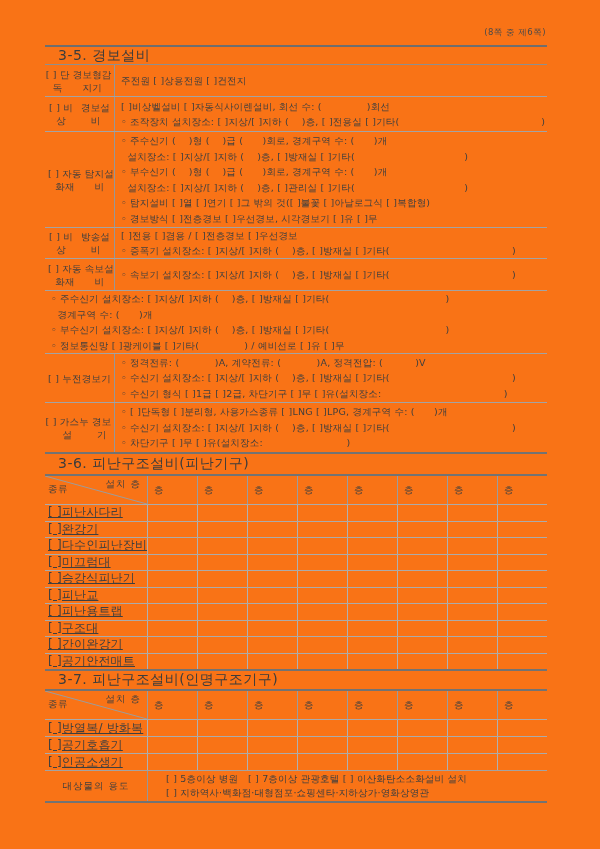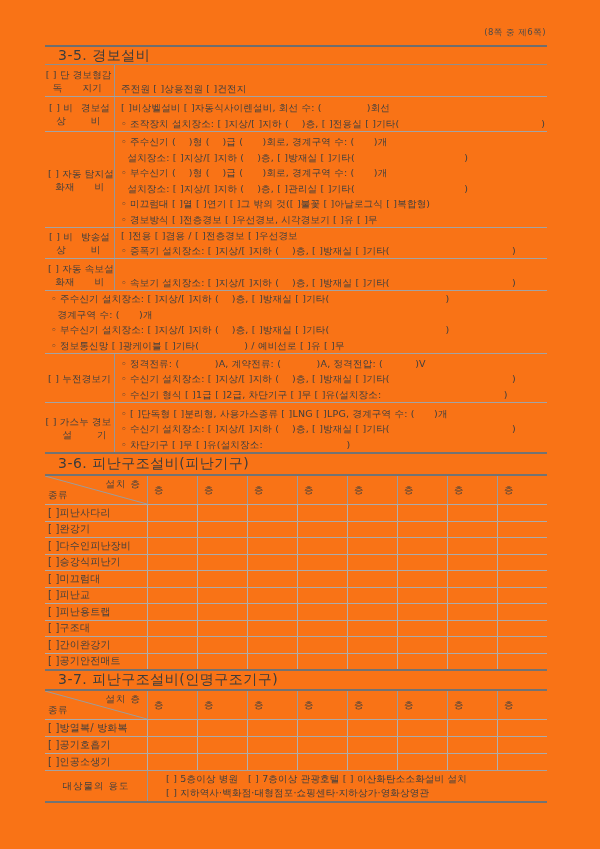--- a/index.html
+++ b/index.html
@@ -12,33 +12,33 @@
   .sec-title { font-size: 14px; color: #3c3c3c; padding-left: 13px; display: flex; align-items: center; letter-spacing: 0.5px; text-align: center; }
   .t35 { height: 20px; border-top: 2px solid #6e6e6e; border-bottom: 1px solid #8f8f8f; }
   .t36 { height: 20px; }
   .t37 { height: 18px; }
 
   
   .alarm-table { border-bottom: 2px solid #737373; }
   .arow { display: flex; border-bottom: 1px solid #a3a3a3; }
   .arow:last-child { border-bottom: none; }
   .alabel { width: 70px; flex-shrink: 0; border-right: 1px solid #979797; display: flex; flex-direction: row; justify-content: center; align-items: center; text-align: center; font-size: 9.5px; line-height: 13px; letter-spacing: 0.2px; }
-  .acontent { flex: 1; min-width: 0; display: flex; flex-direction: column; justify-content: flex-end; padding-left: 6px; }
+  .acontent { flex: 1; min-width: 0; display: flex; flex-direction: column; justify-content: center; padding-left: 6px; }
   .cline { font-size: 9.5px; line-height: 15.5px; height: 15.5px; white-space: pre; overflow: hidden; letter-spacing: 0.2px; }
 
   
   .floor-table { border-top: 2px solid #737373; border-bottom: 2px solid #737373; }
   .fhead { display: flex; height: 28px; }
   .fcorner { width: 102px; flex-shrink: 0; position: relative; }
   .fcorner svg { position: absolute; left: 0; top: 0; width: 100%; height: 100%; }
   .corner-top { position: absolute; top: 2px; right: 6px; font-size: 9.5px; letter-spacing: 1px; }
-  .corner-bottom { position: absolute; bottom: 2px; left: 3px; font-size: 9.5px; letter-spacing: 0.5px; }
+  .corner-bottom { position: absolute; bottom: 8px; left: 3px; font-size: 9.5px; letter-spacing: 0.5px; }
   .fhcell { width: 50px; flex-shrink: 0; border-left: 1px solid #9c9c9c; font-size: 9.5px; display: flex; align-items: center; padding-left: 6px; }
   .frow { display: flex; height: 16.5px; border-top: 1px solid #ababab; }
-  .fname { width: 102px; flex-shrink: 0; font-size: 10px; display: flex; align-items: center; padding-left: 3px; letter-spacing: 0.2px; white-space: pre; overflow: hidden; }
+  .fname { width: 102px; flex-shrink: 0; font-size: 12px; display: flex; align-items: center; padding-left: 3px; letter-spacing: 0.2px; white-space: pre; overflow: hidden; text-decoration: underline; }
   .fcell { width: 50px; flex-shrink: 0; border-left: 1px solid #b0b0b0; }
 
   
   .urow { display: flex; height: 31px; border-top: 1px solid #a3a3a3; }
   .ulabel { width: 102px; flex-shrink: 0; display: flex; align-items: center; justify-content: center; font-size: 9.5px; letter-spacing: 1px; }
   .ucontent { flex: 1; min-width: 0; border-left: 1px solid #979797; display: flex; flex-direction: column; justify-content: center; padding-left: 7px; }
   .uline { font-size: 9.5px; line-height: 14px; white-space: pre; overflow: hidden; letter-spacing: 0.2px; padding-left: 11px; }
 </style>
 </head>
 <body>
@@ -74,21 +74,21 @@
       <div class="arow" style="height:96px">
         <div class="alabel">
           <div>[ ] 자동화재</div>
           <div>탐지설비</div>
         </div>
         <div class="acontent">
           <div class="cline">◦ 주수신기 (    )형 (    )급 (      )회로, 경계구역 수: (      )개</div>
           <div class="cline">  설치장소: [ ]지상/[ ]지하 (    )층, [ ]방재실 [ ]기타(                                  )</div>
           <div class="cline">◦ 부수신기 (    )형 (    )급 (      )회로, 경계구역 수: (      )개</div>
           <div class="cline">  설치장소: [ ]지상/[ ]지하 (    )층, [ ]관리실 [ ]기타(                                  )</div>
-          <div class="cline">◦ 미끄럼대 [ ]열 [ ]연기 [ ]그 밖의 것([ ]불꽃 [ ]아날로그식 [ ]복합형)</div>
+          <div class="cline">◦ 탐지설비 [ ]열 [ ]연기 [ ]그 밖의 것([ ]불꽃 [ ]아날로그식 [ ]복합형)</div>
           <div class="cline">◦ 경보방식 [ ]전층경보 [ ]우선경보, 시각경보기 [ ]유 [ ]무</div>
         </div>
       </div>
 
       <div class="arow" style="height:31px">
         <div class="alabel">
           <div>[ ] 비상</div>
           <div>방송설비</div>
         </div>
         <div class="acontent">
@@ -187,32 +187,32 @@
           <div class="fcell"></div>
           <div class="fcell"></div>
           <div class="fcell"></div>
           <div class="fcell"></div>
           <div class="fcell"></div>
           <div class="fcell"></div>
           <div class="fcell"></div>
           <div class="fcell"></div>
         </div>
       <div class="frow">
+          <div class="fname">[ ]미끄럼대</div>
+          <div class="fcell"></div>
+          <div class="fcell"></div>
+          <div class="fcell"></div>
+          <div class="fcell"></div>
+          <div class="fcell"></div>
+          <div class="fcell"></div>
+          <div class="fcell"></div>
+          <div class="fcell"></div>
+        </div>
+      <div class="frow">
           <div class="fname">[ ]승강식피난기</div>
-          <div class="fcell"></div>
-          <div class="fcell"></div>
-          <div class="fcell"></div>
-          <div class="fcell"></div>
-          <div class="fcell"></div>
-          <div class="fcell"></div>
-          <div class="fcell"></div>
-          <div class="fcell"></div>
-        </div>
-      <div class="frow">
-          <div class="fname">[ ]미끄럼대</div>
           <div class="fcell"></div>
           <div class="fcell"></div>
           <div class="fcell"></div>
           <div class="fcell"></div>
           <div class="fcell"></div>
           <div class="fcell"></div>
           <div class="fcell"></div>
           <div class="fcell"></div>
         </div>
       <div class="frow">

